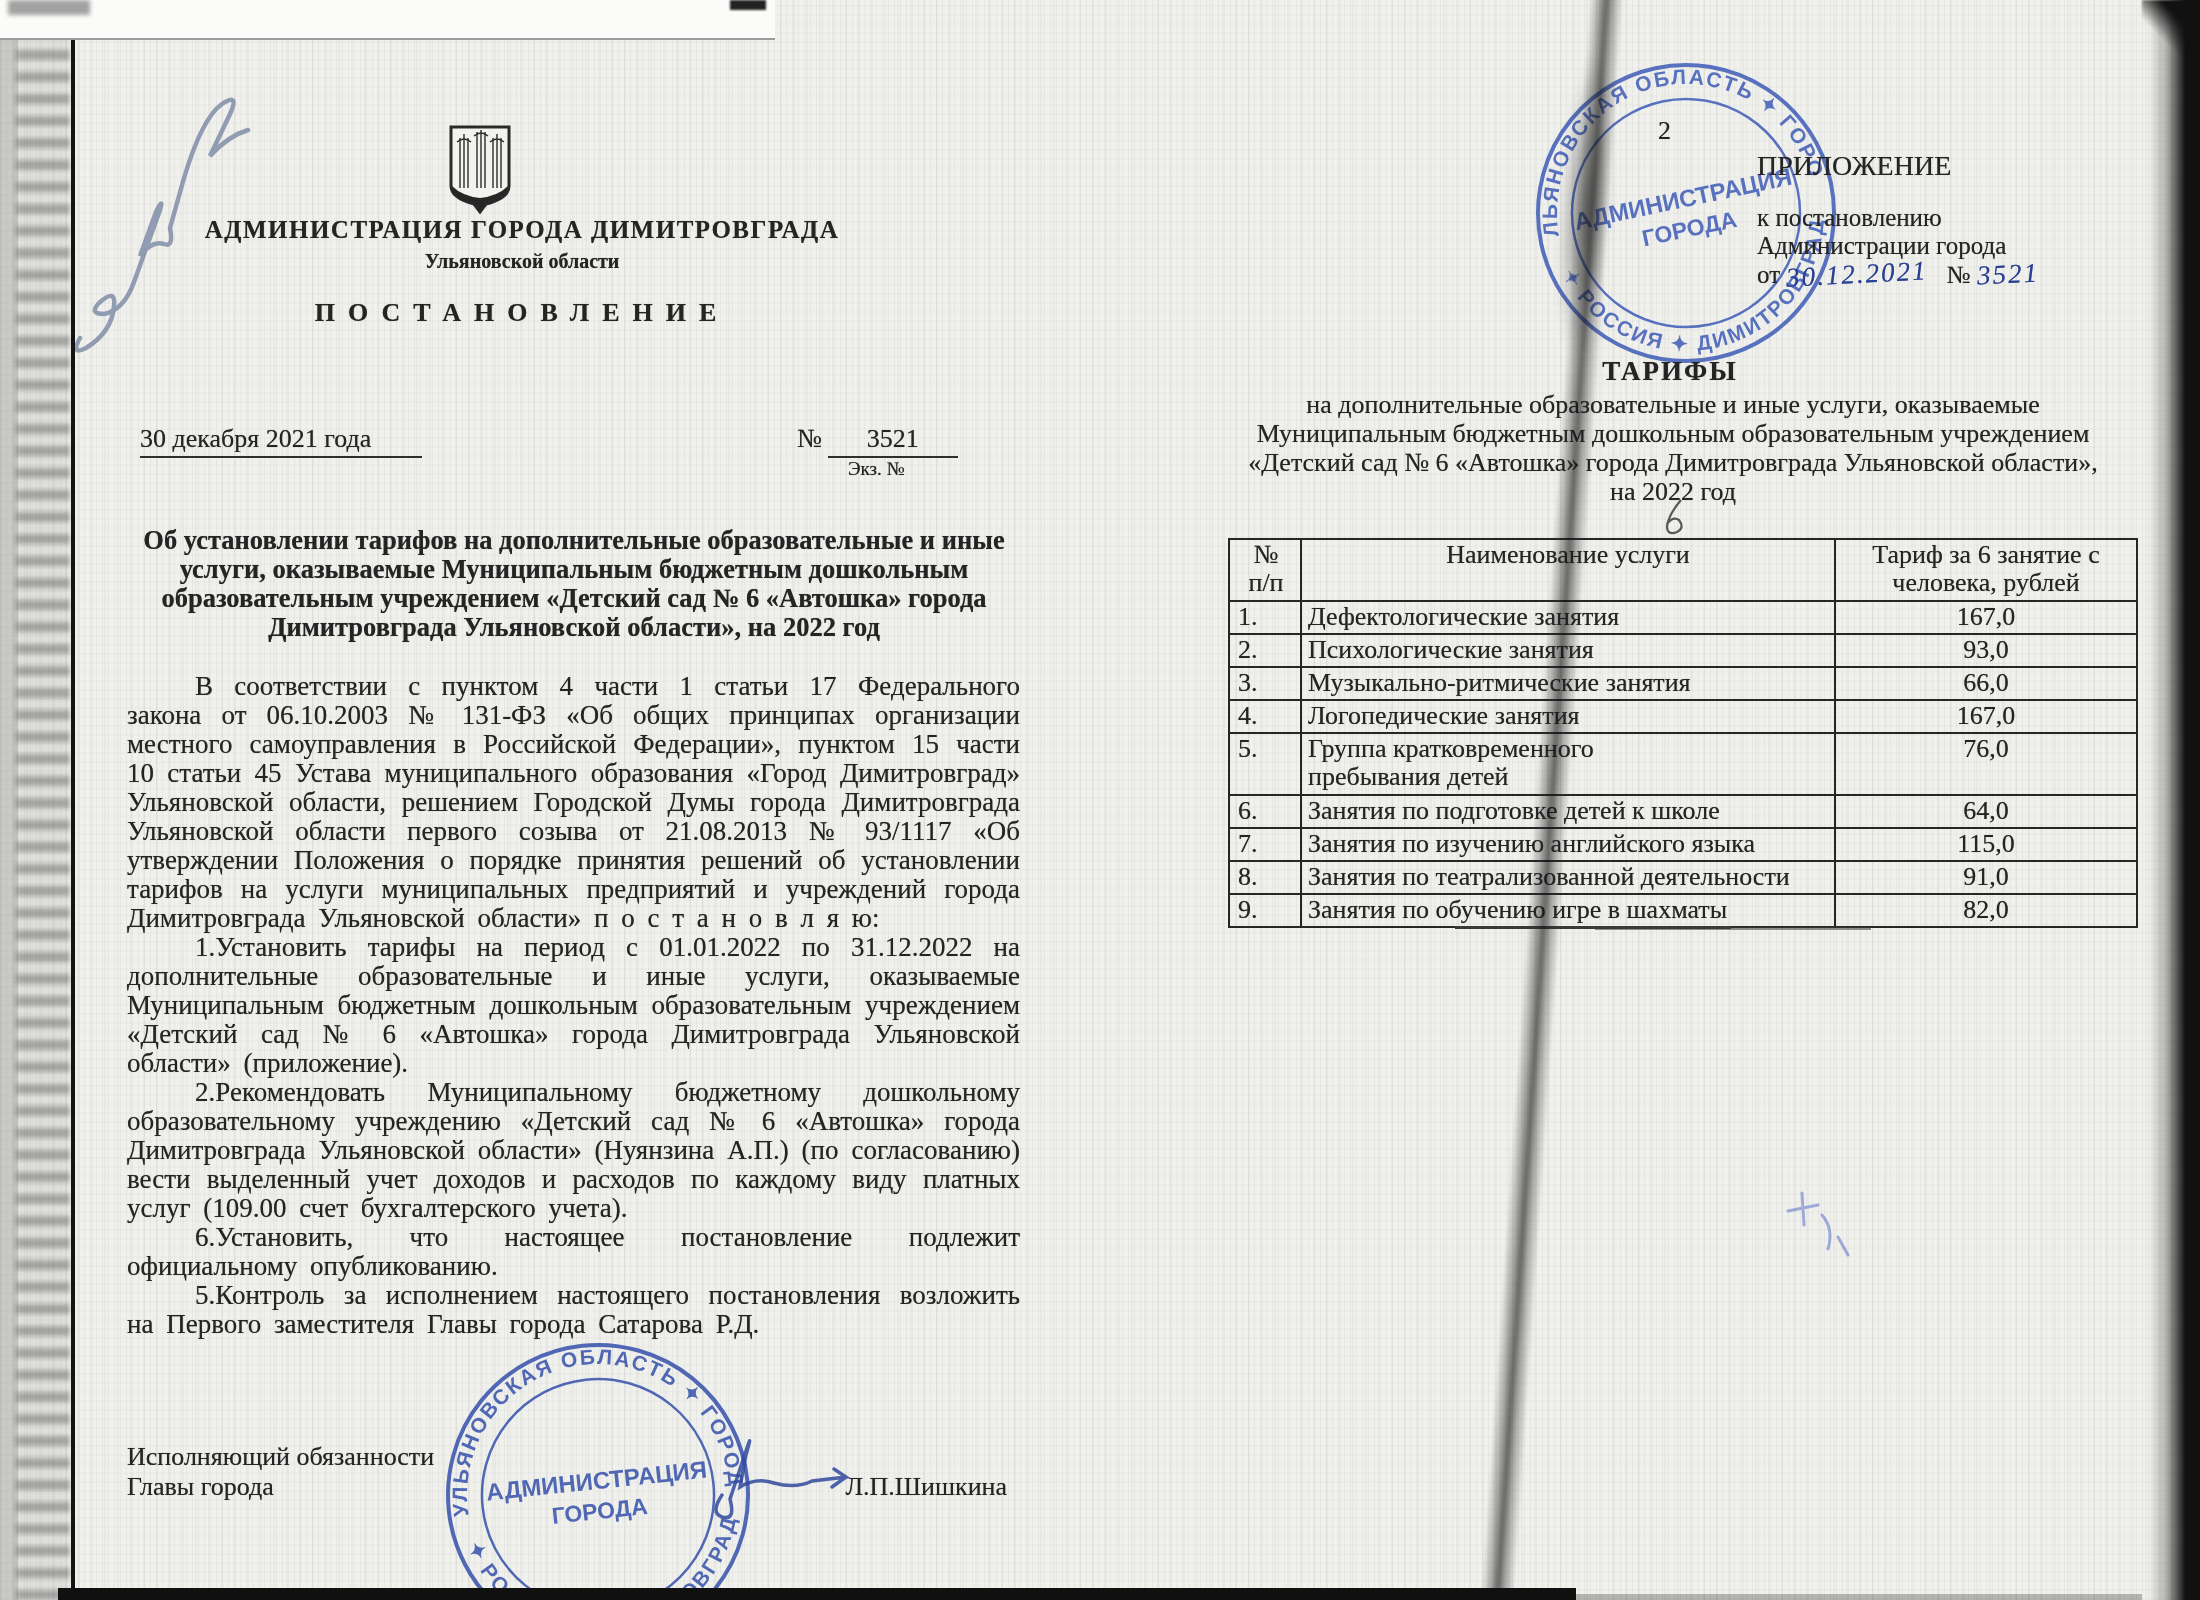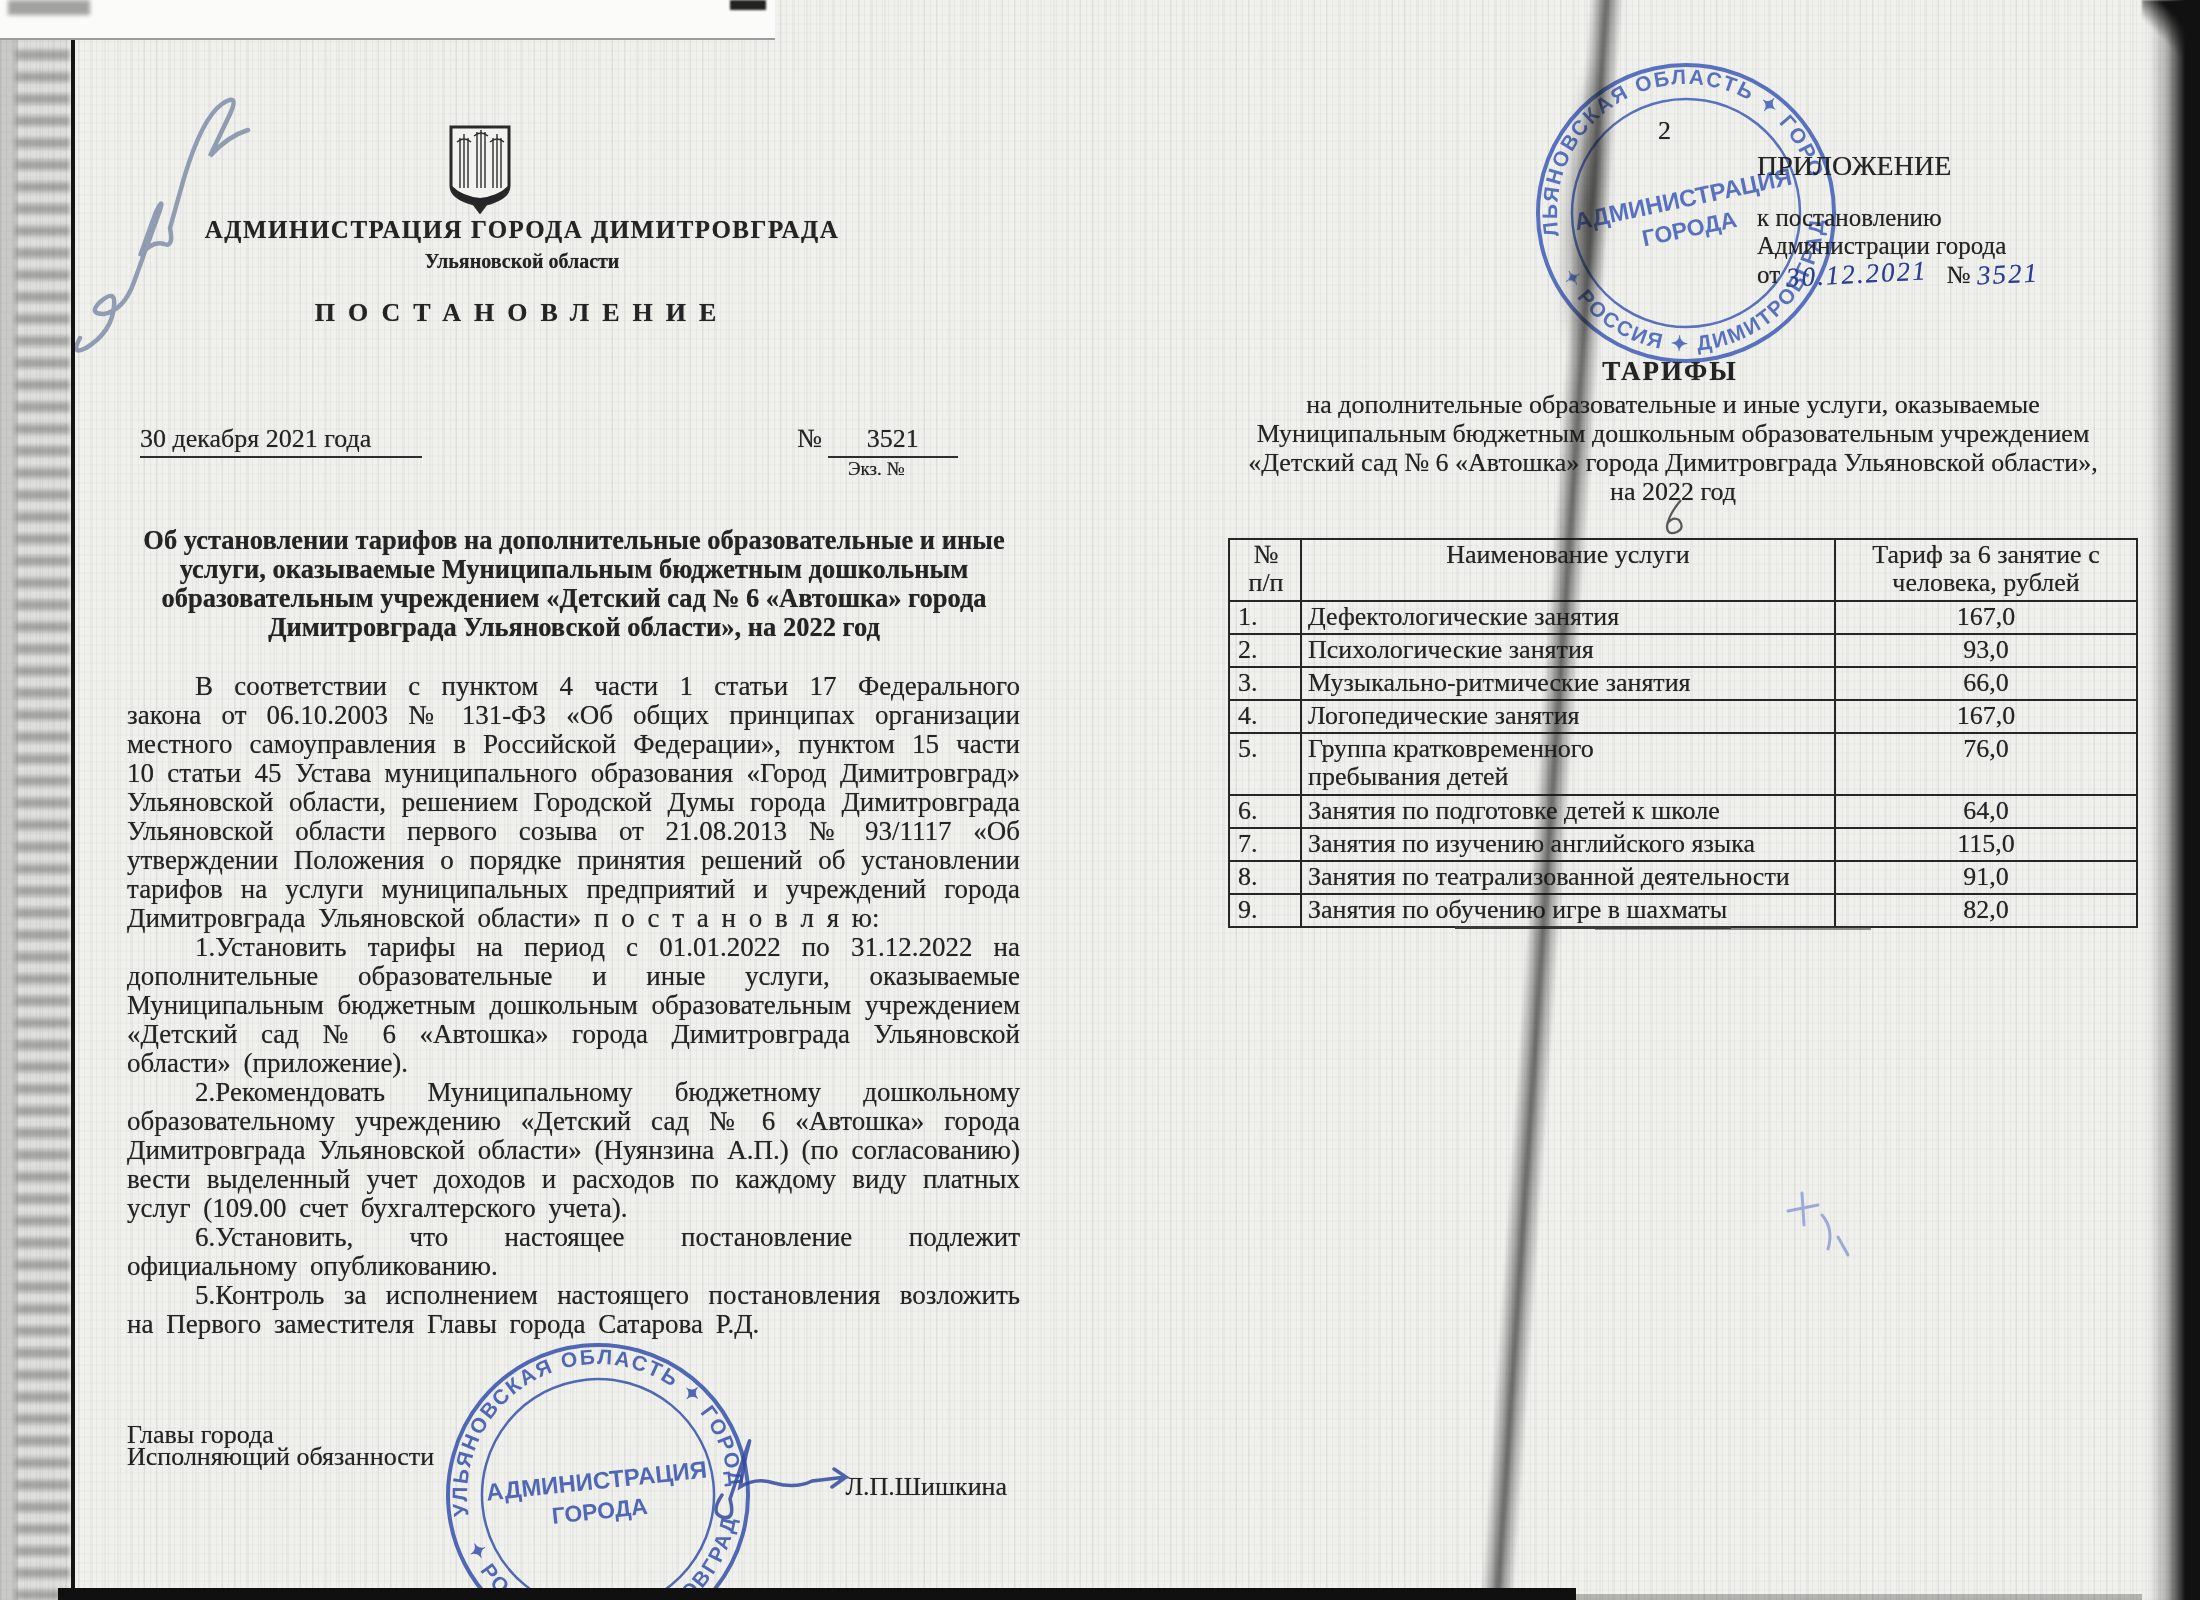--- a/index.html
+++ b/index.html
@@ -23,21 +23,21 @@
   .num-line{left:797px;top:424px;font-size:26px;}
   .num-line .nval{display:inline-block;width:130px;text-align:center;
                   border-bottom:2px solid #2e2e2e;padding-bottom:2px;margin-left:6px;}
   .copy-label{left:848px;top:458px;font-size:19px;}
   .doc-title{left:128px;top:526px;width:892px;text-align:center;font-weight:bold;
              font-size:26.5px;line-height:29px;}
   .body-text{left:127px;top:672px;width:893px;font-size:27px;line-height:29px;
              text-align:justify;word-spacing:6px;}
   .body-text p{margin:0;text-indent:68px;font-family:Liberation Serif, serif;}
   .sig1{left:127px;top:1442px;font-size:26px;}
-  .sig2{left:127px;top:1420px;font-size:26px;}
+  .sig2{left:127px;top:1472px;font-size:26px;}
   .sig-name{left:607px;top:1472px;width:400px;text-align:right;font-size:26px;}
   
   .page-num{left:1658px;top:116px;font-size:26px;}
   .appendix{left:1757px;top:152px;font-size:25px;line-height:28px;}
   .appendix .apx-title{font-size:28px;margin-bottom:24px;}
   .hand{font-style:italic;color:#2a3f92;letter-spacing:2px;font-size:27px;
         text-shadow:0 0 .5px rgba(42,63,146,.6);display:inline-block;transform:rotate(-3deg);}
   .tariffs-title{left:1240px;top:356px;width:860px;text-align:center;
                  font-weight:bold;font-size:27px;letter-spacing:2px;}
   .tariffs-sub{left:1237px;top:390px;width:872px;text-align:center;

